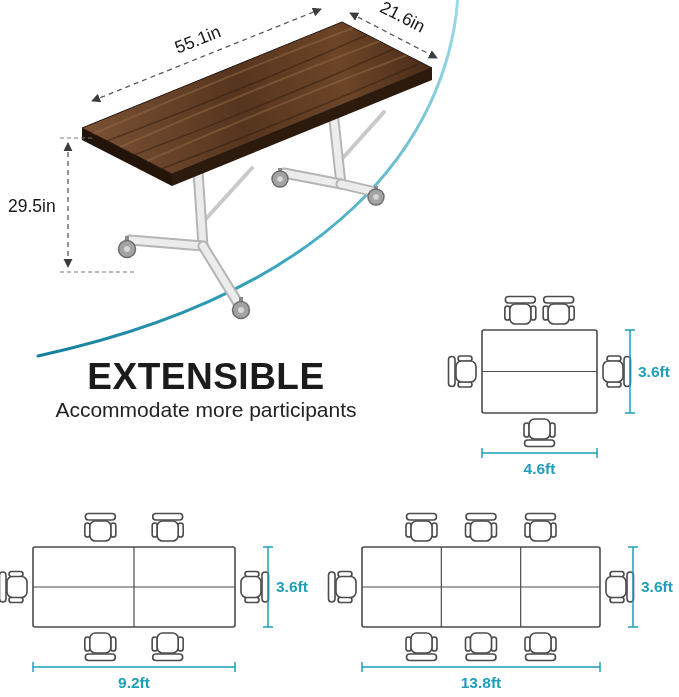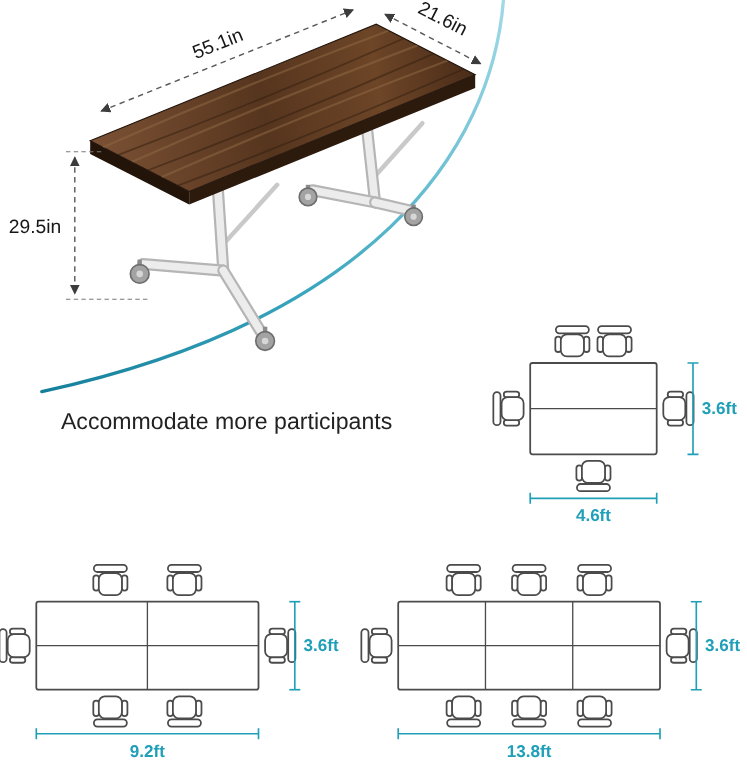--- a/index.html
+++ b/index.html
@@ -17,21 +17,21 @@
   .legSupport{stroke:#c9c9c9;stroke-width:4;stroke-linecap:round;}
   .grainLight{stroke:#8d6642;stroke-opacity:.55;stroke-width:2;fill:none;}
   .grainDark{stroke:#2f1d10;stroke-opacity:.5;stroke-width:1.6;fill:none;}
   .heading{
     position:absolute;left:0;top:356px;width:412px;text-align:center;color:#1b1b1b;
   }
   .title-line{
     font-weight:900;font-size:37px;line-height:1.12;letter-spacing:.5px;color:#1b1b1b;
   }
   .subtitle{
-    margin-top:16px;font-size:21px;font-weight:400;color:#222;
+    margin-top:1px;font-size:21px;font-weight:400;color:#222;
   }
 </style>
 </head>
 <body>
 
 <div class="canvas">
 
   <svg class="scene" width="679" height="697" viewBox="0 0 679 697">
     <defs>
       <linearGradient id="woodGrad" gradientUnits="userSpaceOnUse" x1="82" y1="128" x2="432" y2="68">
@@ -290,16 +290,17 @@
         <g stroke="#1f9fb8" stroke-width="1.5">
         <line x1="362" y1="667" x2="600" y2="667"></line>
         <line x1="362" y1="662" x2="362" y2="672"></line>
         <line x1="600" y1="662" x2="600" y2="672"></line>
         </g>
         <text x="481" y="688" text-anchor="middle" fill="#1f9fb8" font-size="15.5" font-weight="bold">13.8ft</text>
       </g>
   </svg>
 
   <div class="heading">
+    <div class="title-line">EXTENSIBLE</div>
     <div class="subtitle">Accommodate more participants</div>
   </div>
 
 </div>
 
 </body></html>

